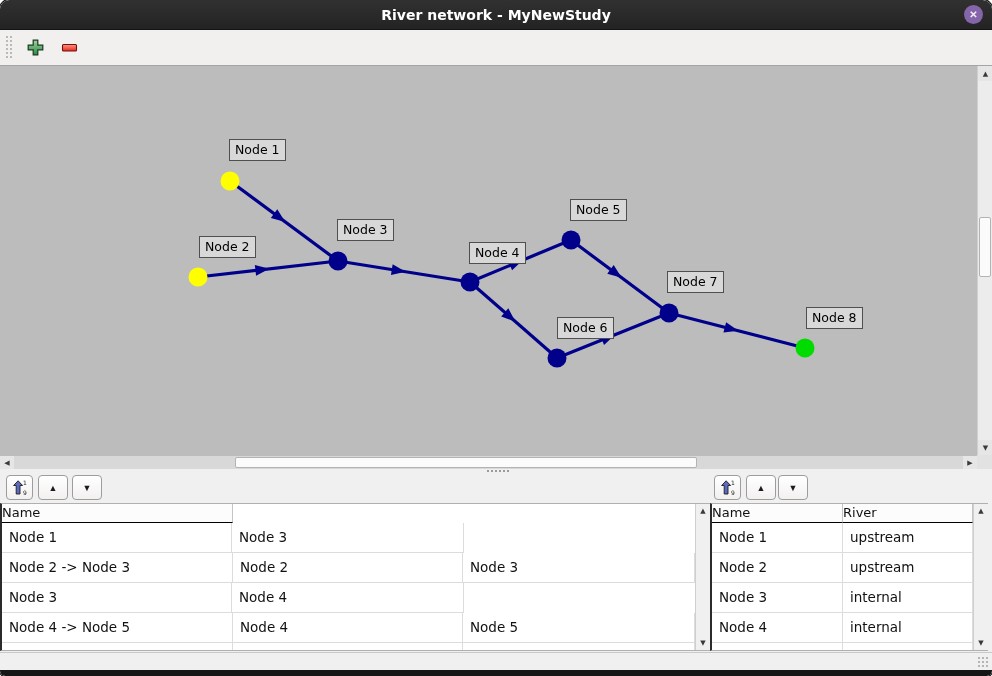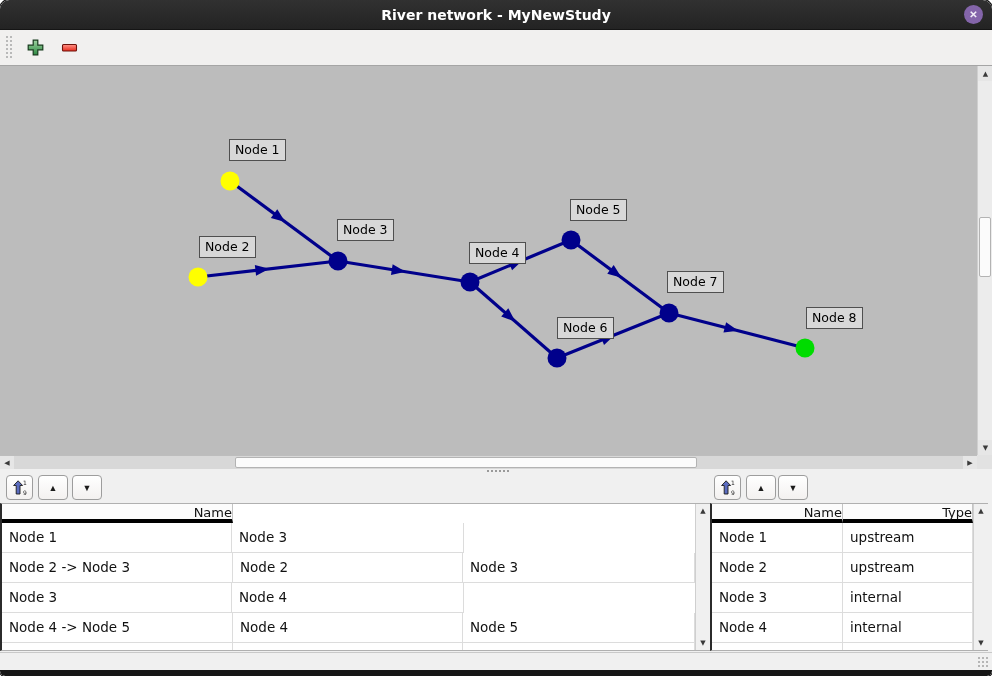--- a/index.html
+++ b/index.html
@@ -62,22 +62,22 @@
               background:linear-gradient(#ffffff,#f3f1f0);
               display:flex; align-items:center; justify-content:center;
               font-size:9px; color:#1b1b1b; padding:0; }
 
   
   .dtable { position:absolute; top:34px; height:148px; background:#ffffff;
             border-top:1px solid #b0b0b0; border-bottom:1px solid #b0b0b0;
             border-left:2px solid #2b2b2b; }
   .t-body { position:absolute; left:0; top:0; bottom:0; }
   .t-row, .t-head { display:flex; }
-  .t-head .t-cell { height:19px; line-height:18px; text-align:right; background:#fcfcfc;
-                    border-right:1px solid #c4c4c4; border-bottom:4px solid #000000;
+  .t-head .t-cell { height:19px; line-height:18px; text-align:left; background:#fcfcfc;
+                    border-right:1px solid #c4c4c4; border-bottom:1px solid #000000;
                     font-size:13px; color:#111; padding:0; }
   .t-row .t-cell { height:30px; line-height:29px; text-align:left; padding-left:7px;
                    border-right:1px solid #dcdcdc; border-bottom:1px solid #dcdcdc;
                    font-size:13.5px; color:#111; white-space:nowrap; overflow:hidden; }
   .t-row.sliver .t-cell { height:7px; border-bottom:none; }
   .t-scroll { position:absolute; right:0; top:0; bottom:0; width:15px;
               background:#f0f0f0; border-left:1px solid #cfcfcf; }
   .t-scroll .sb-up   { left:0; top:0; width:14px; height:14px; background:#f0f0f0; }
   .t-scroll .sb-down { left:0; bottom:0; width:14px; height:14px; background:#f0f0f0; }
 
@@ -233,21 +233,21 @@
       <div class="t-scroll">
         <div class="sb-arrow sb-up">▲</div>
         <div class="sb-arrow sb-down">▼</div>
       </div>
     </div>
 
     <div class="dtable" style="left:710px;width:278px;">
       <div class="t-body" id="nodes-body" style="right:15px;">
           <div class="t-head">
             <div class="t-cell" style="width: 131px;">Name</div>
-            <div class="t-cell" style="width: 130px;">Type</div>
+            <div class="t-cell" style="width: 130px;">River</div>
           </div>
           <div class="t-row">
             <div class="t-cell" style="width: 131px;">Node 1</div>
             <div class="t-cell" style="width: 130px;">upstream</div>
           </div>
           <div class="t-row">
             <div class="t-cell" style="width: 131px;">Node 2</div>
             <div class="t-cell" style="width: 130px;">upstream</div>
           </div>
           <div class="t-row">

